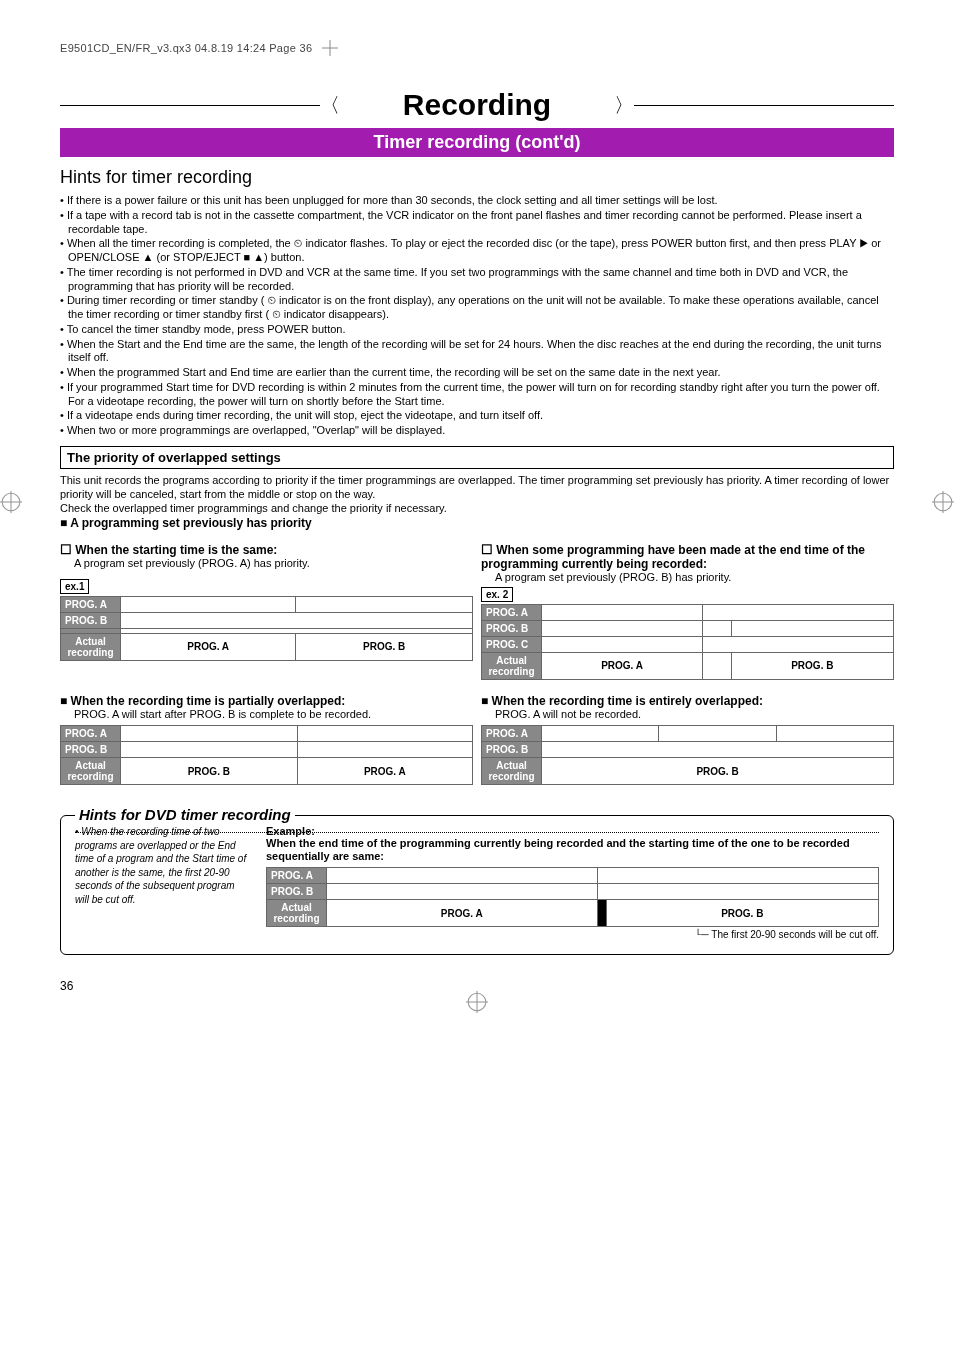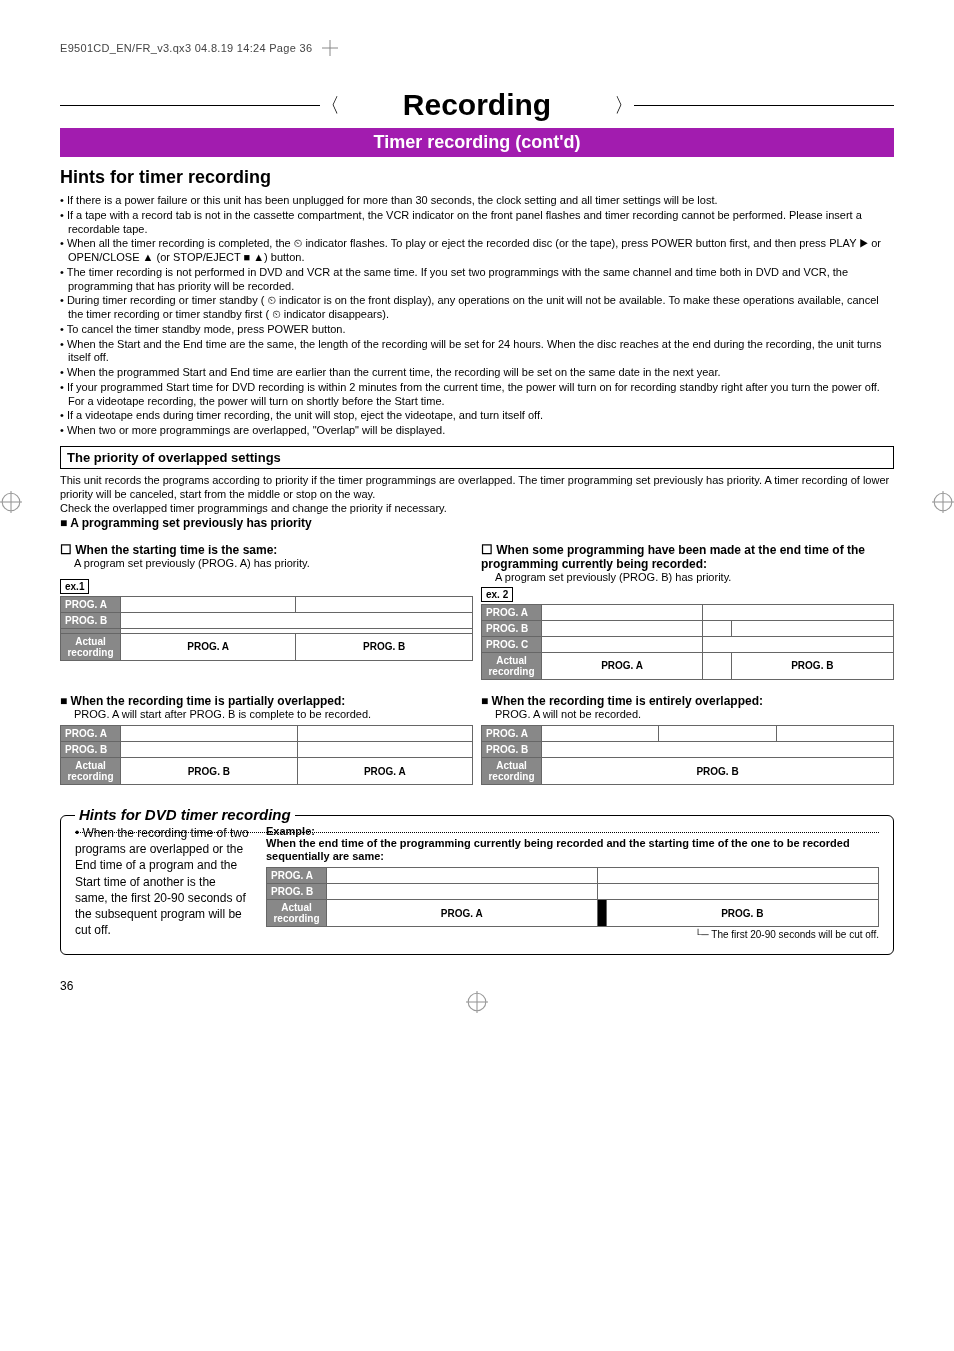--- a/index.html
+++ b/index.html
@@ -9,21 +9,21 @@
 .print-header .marker { display:inline-block; vertical-align:middle; margin-left: 6px; }
 .title-wrap { position: relative; text-align: center; margin-bottom: 6px; }
 .title-wrap::before, .title-wrap::after { content:""; position:absolute; top:50%; width:260px; border-top:1px solid #000; }
 .title-wrap::before { left:0; }
 .title-wrap::after { right:0; }
 .title-wrap .chev { font-size:20px; position:absolute; top:4px; }
 .title-wrap .chev.left { left:260px; }
 .title-wrap .chev.right { right:260px; }
 h1 { font-size: 30px; font-weight: bold; display:inline-block; font-style: normal; }
 .subtitle-bar { background:#a21caf; color:#fff; font-size:18px; font-weight:bold; text-align:center; padding:4px 0; margin-top:2px;}
-h2 { font-size:18px; font-weight:bold; margin-top:10px; margin-bottom:6px;}
+h2 { font-size:18px; font-weight:normal; margin-top:10px; margin-bottom:6px;}
 .bullets { font-size:11px; line-height:1.25; }
 .bullets li { list-style:none; text-indent:-8px; padding-left:8px; margin-bottom:1px; }
 .bullets li::before { content:"• "; }
 .box-heading { border:1px solid #000; padding:3px 6px; font-size:13px; font-weight:bold; margin-top:8px;}
 .small { font-size:11px; line-height:1.3; margin-top:4px;}
 .sect-label { font-size:12px; font-weight:bold; }
 .sect-label::before { content:"■ "; }
 .sub-label { font-size:12px; font-weight:bold; margin-top:8px;}
 .sub-label::before { content:"☐ "; font-size:13px;}
 .sub-desc { font-size:11px; margin-left:14px; line-height:1.2;}
@@ -33,21 +33,21 @@
 table.sched { border-collapse:collapse; width:100%; font-size:10px; }
 table.sched td, table.sched th { border:1px solid #666; padding:2px 4px; }
 table.sched .progcell { background:#888; color:#fff; font-weight:bold; width:60px; font-size:10px;}
 table.sched .bar { background:#fff; height:14px; }
 table.sched .gap { background:#fff; }
 table.sched .label-row td { text-align:center; font-weight:bold; }
 .note-box { border:1px solid #000; border-radius:6px; margin-top:30px; padding:10px 14px 14px 14px;}
 .note-title { font-style:italic; font-weight:bold; font-size:15px; display:inline-block; background:#fff; position:relative; top:-20px; padding:0 4px;}
 .dots { border-top:1px dotted #000; margin-top:-12px; }
 .note-flex { display:flex; gap:16px; margin-top:-8px;}
-.note-left { width:175px; font-size:12px; line-height:1.35;}
+.note-left { width:175px; font-size:10px; line-height:1.35;font-style:italic;}
 .note-right { flex:1; }
 .note-right .ex { font-size:11px; font-weight:bold;}
 .note-right .exdesc { font-size:11px; font-weight:bold; line-height:1.2; margin-bottom:4px;}
 .cutoff { font-size:10px; margin-top:2px; }
 .pg { font-size:12px; margin-top:24px;}
 .reg-mark { position:absolute; }
 .reg-mark.left { left:0px; top:48%; }
 .reg-mark.right { right:0px; top:48%; }
 .reg-mark.bottom { left:50%; bottom:10px; transform:translateX(-50%);}
 .reg-svg { width:22px; height:22px; }

